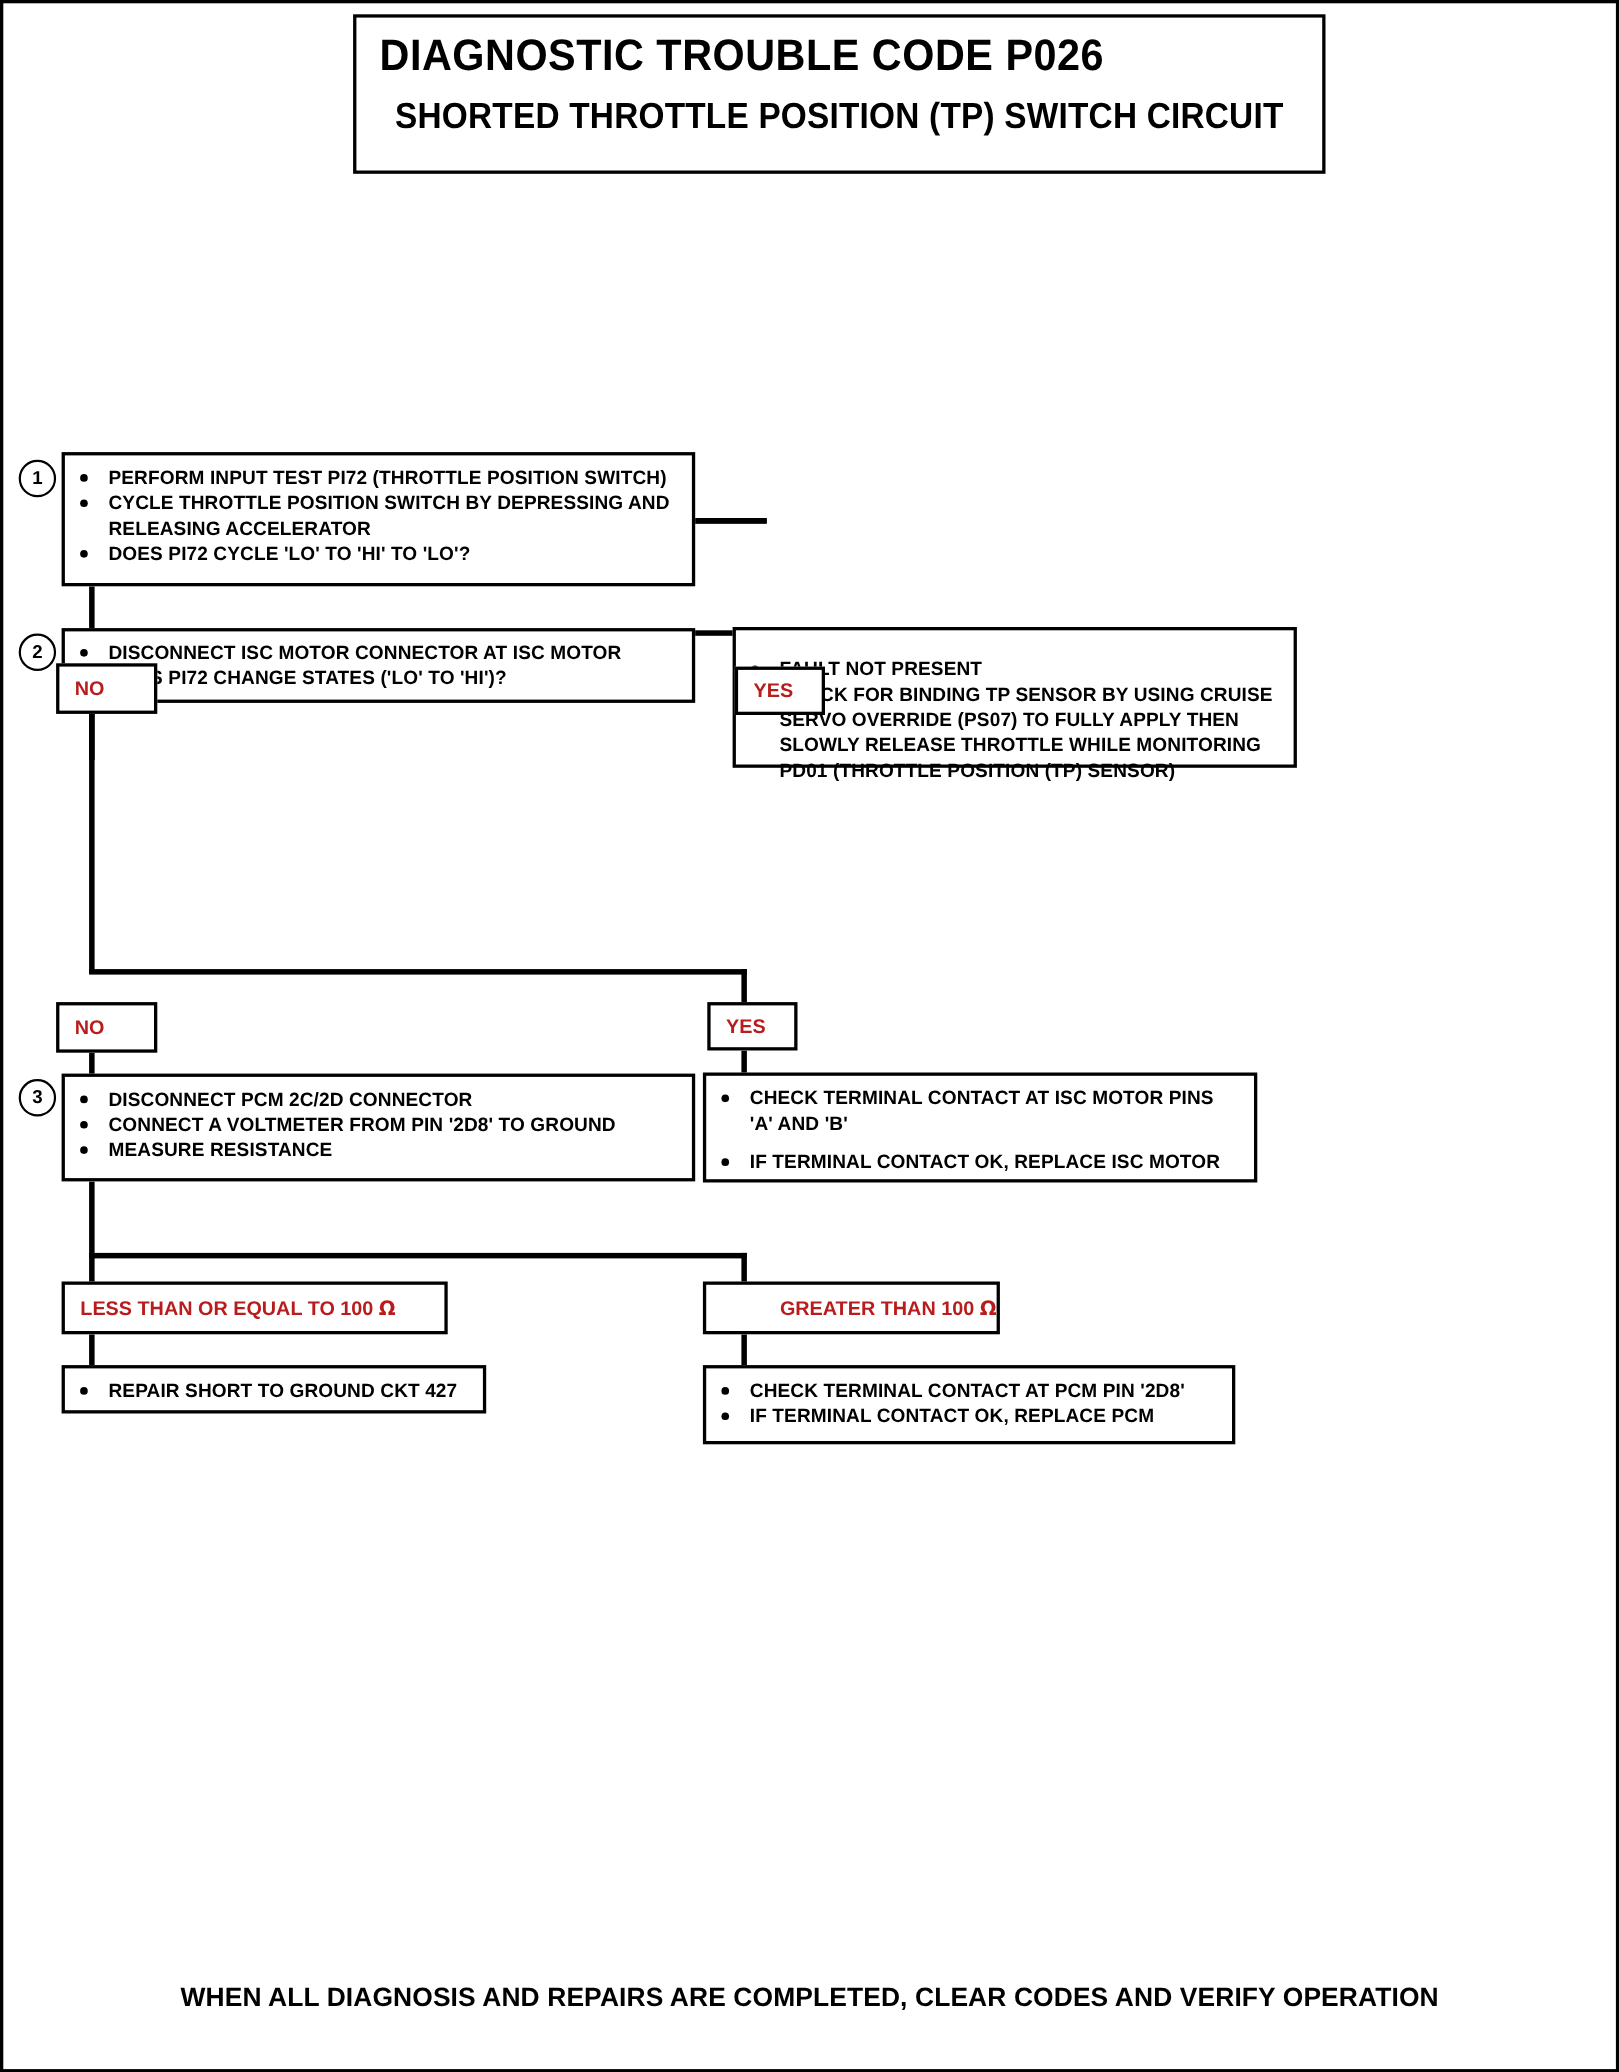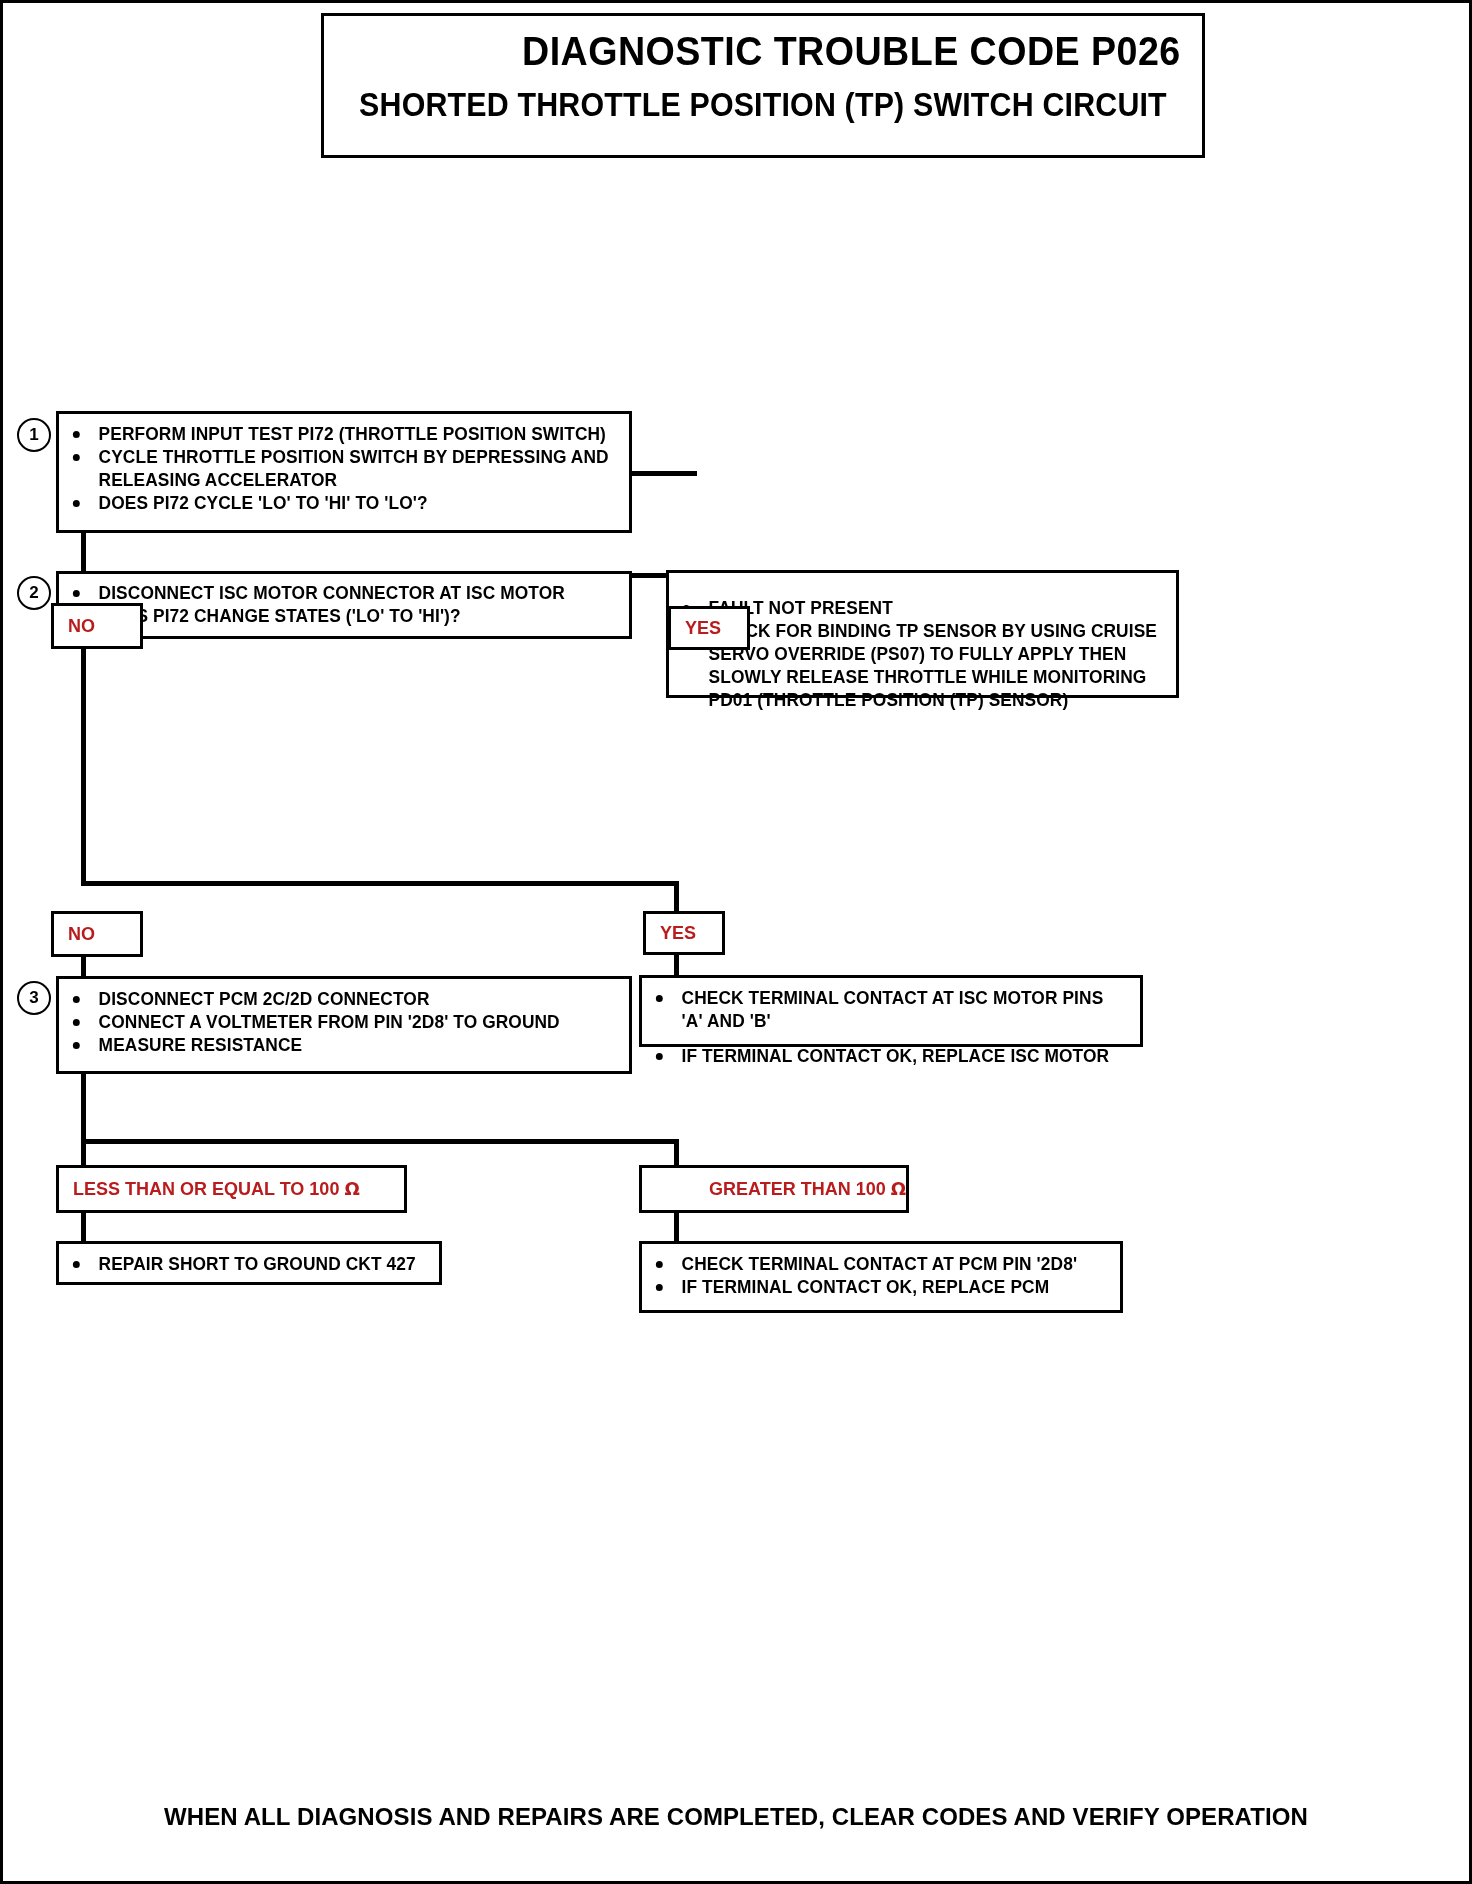--- a/index.html
+++ b/index.html
@@ -10,21 +10,21 @@
     background:#fff;
     box-sizing:border-box;
     border:3px solid #000;
     overflow:hidden;
   }
 
   
   #title-box{
     position:absolute;left:318px;top:10px;width:884px;height:145px;
     border:3px solid #000;background:#fff;
-    display:flex;flex-direction:column;align-items:flex-end;justify-content:flex-start;
+    display:flex;flex-direction:column;align-items:flex-start;justify-content:flex-start;
     box-sizing:border-box;padding-top:14px;
   }
   #title-main{
     font-size:40px;font-weight:bold;letter-spacing:0.5px;
     transform:scaleX(0.94);transform-origin:center;
     white-space:nowrap;color:#000;line-height:1.08;
   }
   #title-sub{
     font-size:33px;font-weight:bold;letter-spacing:0.2px;
     transform:scaleX(0.92);transform-origin:center;
@@ -157,21 +157,21 @@
     <span>3</span>
   </div>
   <div class="fbox" style="left:53px;top:973px;width:576px;height:98px;">
     <ul class="blist" style="padding-top:9px;">
       <li class="bul">DISCONNECT PCM 2C/2D CONNECTOR</li>
       <li class="bul">CONNECT A VOLTMETER FROM PIN '2D8' TO GROUND</li>
       <li class="bul">MEASURE RESISTANCE</li>
     </ul>
   </div>
 
-  <div class="fbox" style="left:636px;top:972px;width:504px;height:72px;">
+  <div class="fbox" style="left:636px;top:972px;width:504px;height:100px;">
     <ul class="blist" style="padding-top:9px;">
       <li class="bul">CHECK TERMINAL CONTACT AT ISC MOTOR PINS</li>
       <li class="cont">'A' AND 'B'</li>
       <li class="bul" style="margin-top:12px;">IF TERMINAL CONTACT OK, REPLACE ISC MOTOR</li>
     </ul>
   </div>
 
   <div class="ln" style="left:78px;top:1071px;width:5px;height:70px;"></div>
   <div class="ln" style="left:78px;top:1136px;width:598px;height:5px;"></div>
   <div class="ln" style="left:671px;top:1136px;width:5px;height:28px;"></div>

